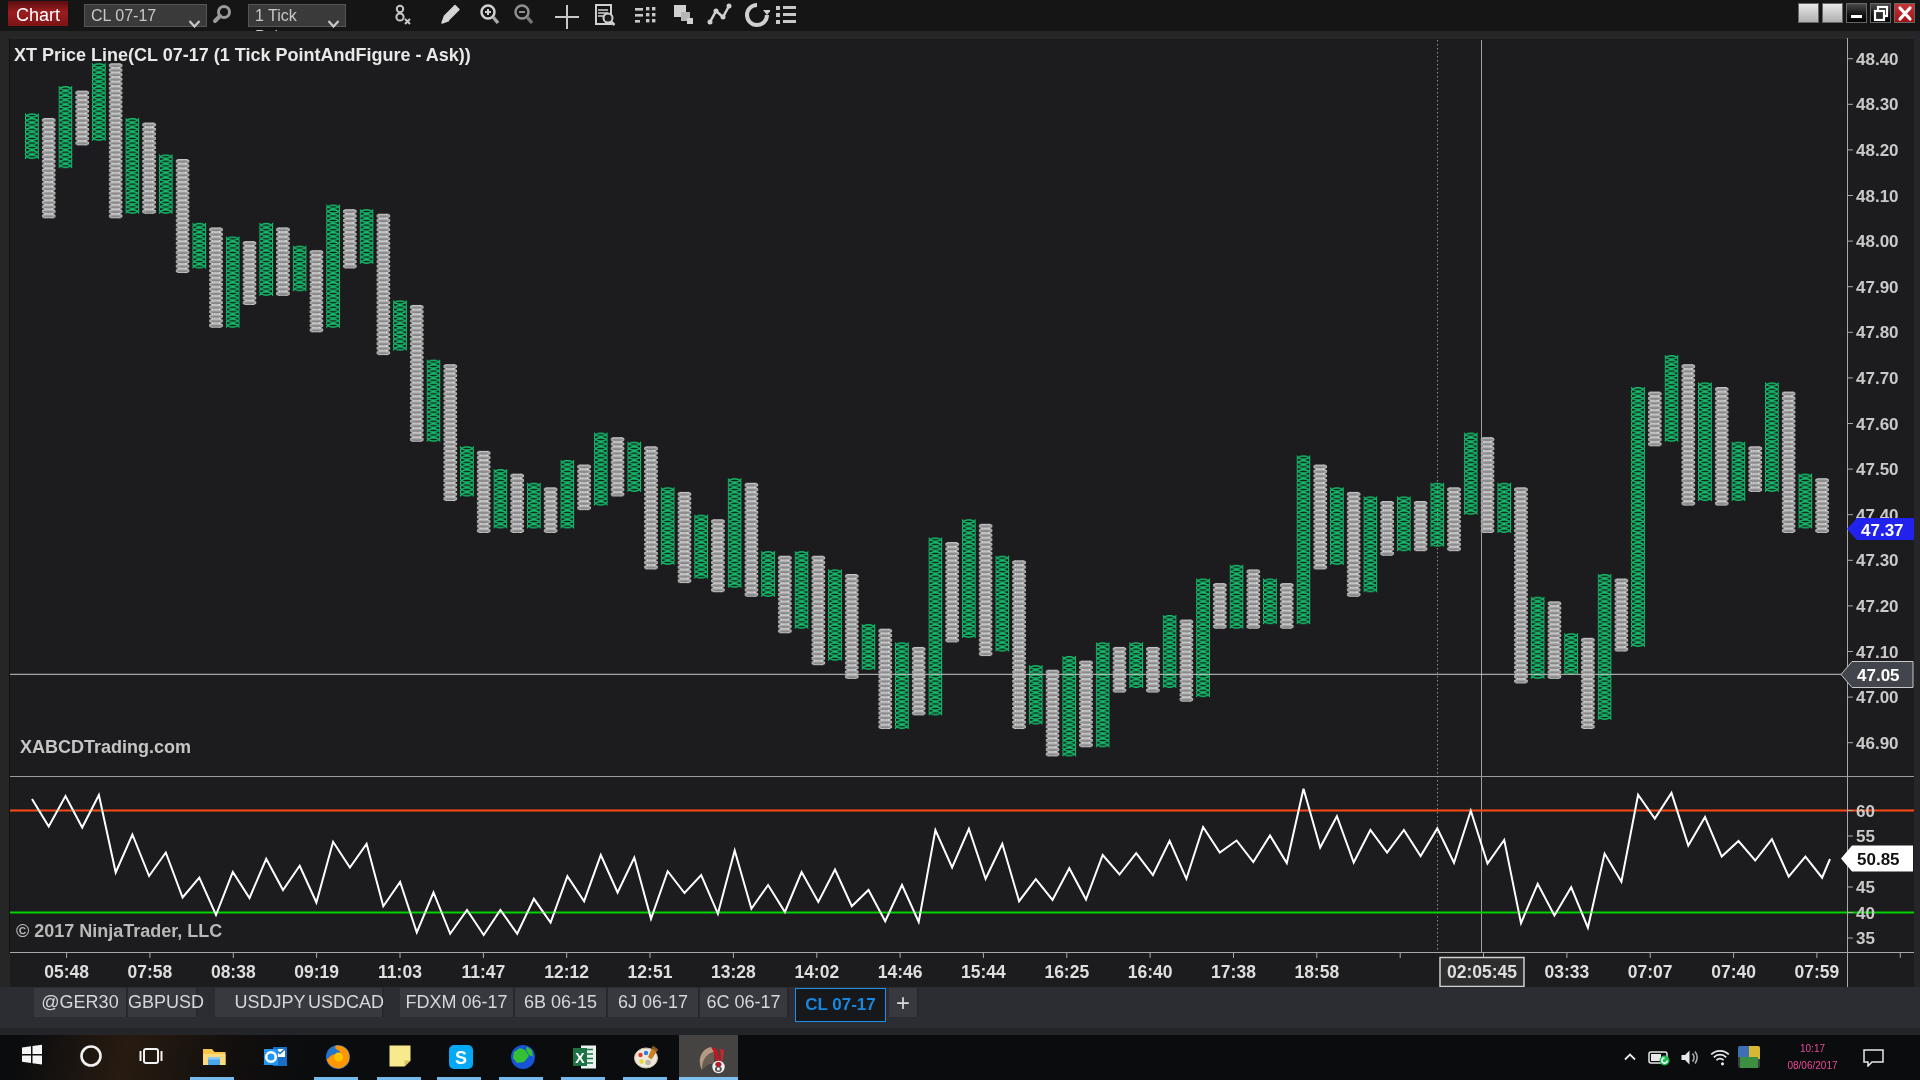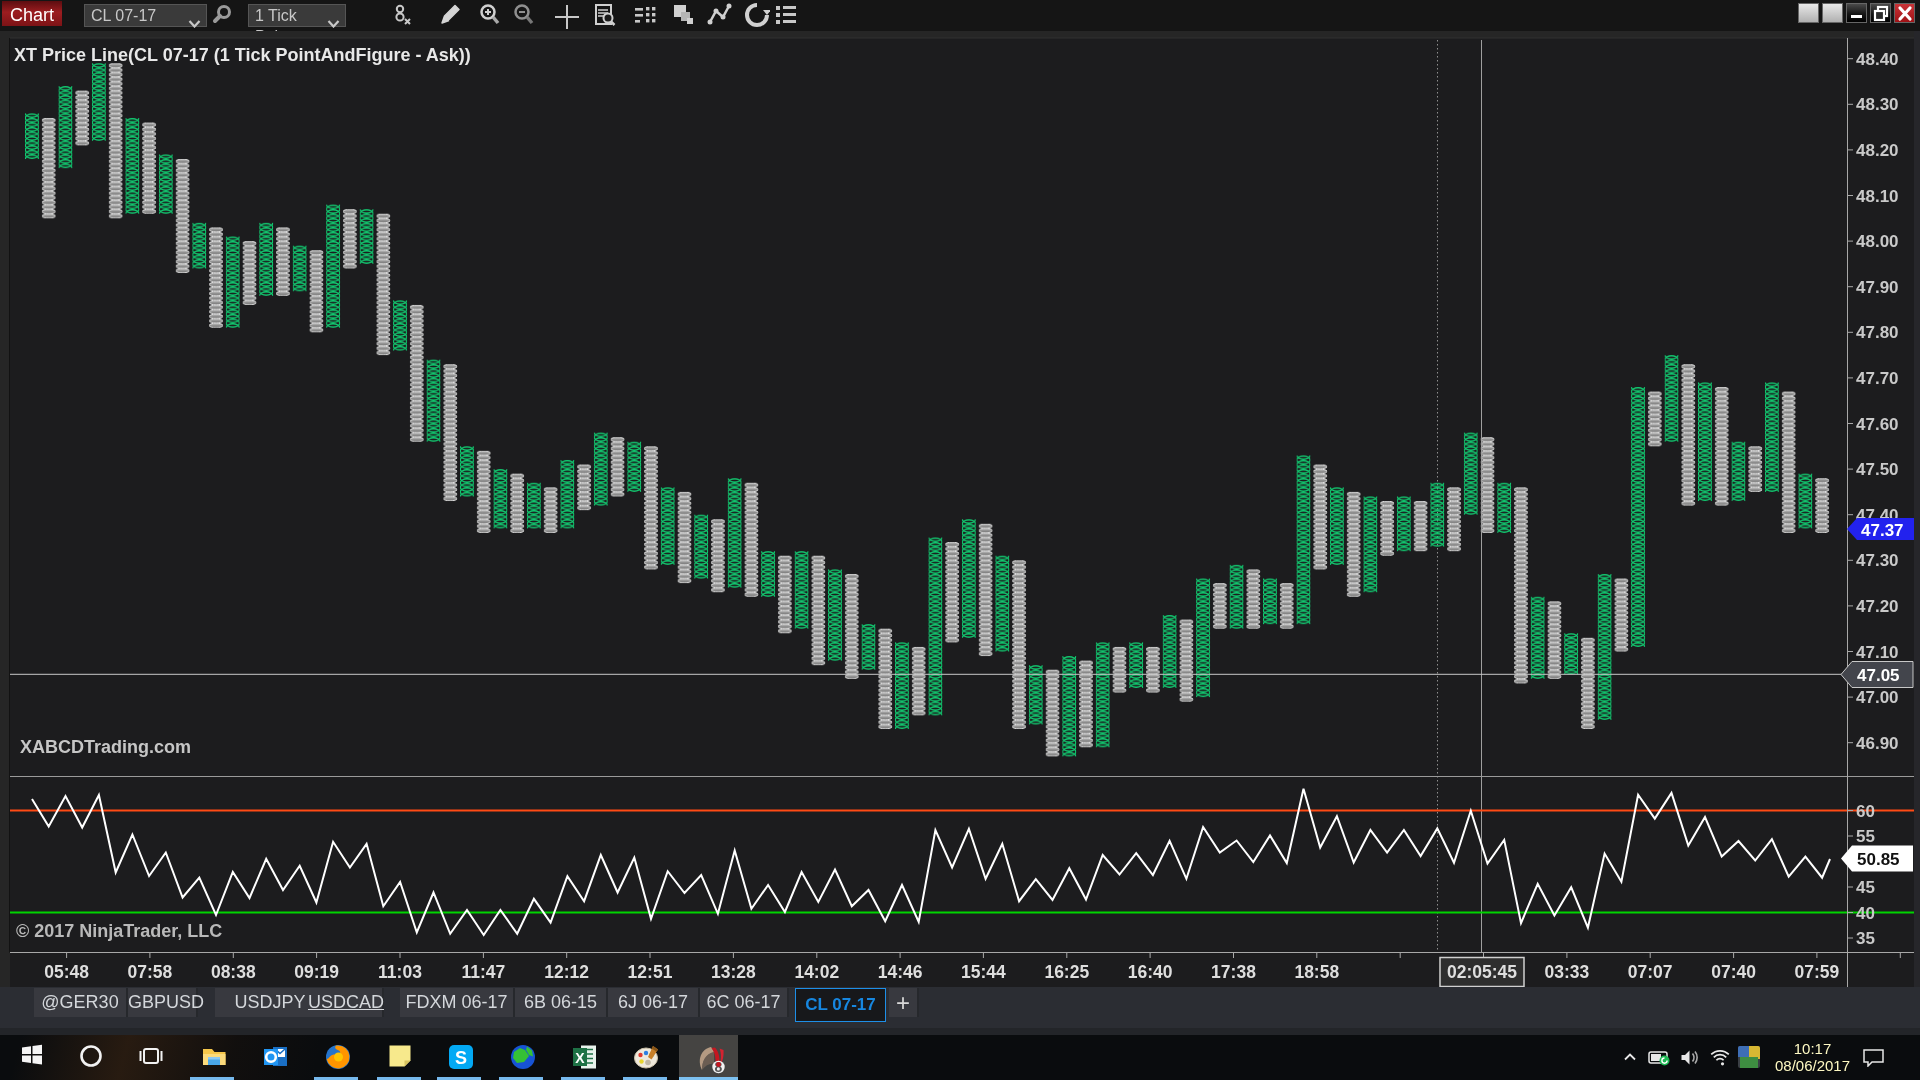--- a/index.html
+++ b/index.html
@@ -1,38 +1,38 @@
 <!DOCTYPE html>
 <html><head><meta charset="utf-8">
 <style>
 * { margin:0; padding:0; box-sizing:border-box; }
 html,body { width:1920px; height:1080px; background:#262626; overflow:hidden;
   font-family:"Liberation Sans", sans-serif; }
 #toolbar { position:absolute; left:0; top:0; width:1920px; height:31px; background:#151515; }
-#chip { position:absolute; left:2px; top:1px; width:60px; height:25px;
+#chip { position:absolute; left:8px; top:1px; width:60px; height:25px;
   background:linear-gradient(#5c0d10,#9c1d20 45%,#7c1316);
   color:#fff; font-size:18px; text-align:center; line-height:28px; }
 .dd { position:absolute; top:4px; height:23px; background:#3a3a3a; border:1px solid #555;
   color:#c8c8c8; font-size:16px; line-height:21px; padding:0 6px; }
 .dd .chev { position:absolute; right:5px; top:7px; }
 .ic { position:absolute; top:2px; }
 .wbtn { position:absolute; top:3px; width:21px; height:20px; border:1px solid #666; text-align:center; }
 .wdark { background:linear-gradient(#4a4a4a,#151515 55%,#000); }
 #tabbar { position:absolute; left:0; top:987px; width:1920px; height:48px; background:#2b2d33; }
 #tabbar .band { position:absolute; left:0; top:41px; width:1920px; height:7px; background:#232529; }
 .tab { position:absolute; top:1px; height:29px; background:#38393f; border-right:2px solid #26282c;
   color:#d4d7db; font-size:18px; text-align:center; line-height:29px; }
 .tab.act { top:1px; height:34px; background:#17181b; color:#1787e0; border:1px solid #1e8fe8; line-height:31px; font-weight:bold; font-size:17px; }
 .tab.plus { background:#38393f; color:#d8d8d8; font-size:24px; font-weight:normal; }
 #taskbar { position:absolute; left:0; top:1035px; width:1920px; height:45px; background:#0a0c0e; }
 .tbi { position:absolute; top:8px; width:28px; height:28px; }
 .ul { position:absolute; bottom:0; width:44px; height:3px; background:#76b9ed; }
 #ninjatile { position:absolute; left:679px; top:0; width:59px; height:45px; background:#454442; }
 #tray { position:absolute; left:1622px; top:0; width:298px; height:45px; }
-#clock { position:absolute; left:148px; top:5px; width:85px; color:#fef9c3; font-size:15px; text-align:center; line-height:17px; }
+#clock { position:absolute; left:148px; top:5px; width:85px; color:#ec4899; font-size:10px; text-align:center; line-height:17px; }
 svg text { font-family:"Liberation Sans", sans-serif; }
 .title { font-size:18px; font-weight:bold; fill:#e8e8e8; }
 .wm { font-size:18px; font-weight:bold; fill:#c6c6c6; }
 .cp { font-size:18px; font-weight:bold; fill:#b9b9b9; }
 .ax { font-size:17px; font-weight:bold; fill:#c9c9c9; }
 .tx { font-size:17.5px; font-weight:bold; fill:#dedede; }
 .mk { font-size:17px; font-weight:bold; fill:#ffffff; }
 .mkb { font-size:17px; font-weight:bold; fill:#111111; }
 </style></head>
 <body>
@@ -372,21 +372,21 @@
 <path d="M1841 858.5 l11 -13 h61 v26 h-61 z" fill="#ffffff"></path>
 <text x="1857" y="865" class="mkb">50.85</text>
 
 <rect x="1440" y="957.5" width="84" height="29" fill="#2e2e2e" stroke="#d0d0d0" stroke-width="1.5"></rect>
 <text x="1482" y="978" class="tx" text-anchor="middle">02:05:45</text>
 </svg></div>
 <div id="tabbar">
     <div class="tab" style="left:34px;width:94px;">@GER30</div>
     <div class="tab" style="left:128px;width:70px;">GBPUSD</div>
     <div class="tab" style="left:215px;width:112px;">USDJPY</div>
-    <div class="tab" style="left:308px;width:76px;text-decoration:underline;">USDCAD</div>
+    <div class="tab" style="left:308px;width:76px;">USDCAD</div>
     <div class="tab" style="left:400px;width:115px;">FDXM 06-17</div>
     <div class="tab" style="left:515px;width:93px;">6B 06-15</div>
     <div class="tab" style="left:608px;width:92px;">6J 06-17</div>
     <div class="tab" style="left:700px;width:89px;">6C 06-17</div>
     <div class="tab act" style="left:795px;width:91px;">CL 07-17</div>
     <div class="tab plus" style="left:889px;width:30px;">+</div>
     <div class="band"></div>
   </div>
 <div id="taskbar">
     <div style="position:absolute;left:0;top:0;width:420px;height:45px;background:linear-gradient(105deg,rgba(80,45,18,0.0) 5%,rgba(95,55,22,0.35) 30%,rgba(60,32,12,0.15) 55%,rgba(0,0,0,0) 75%);"></div>

